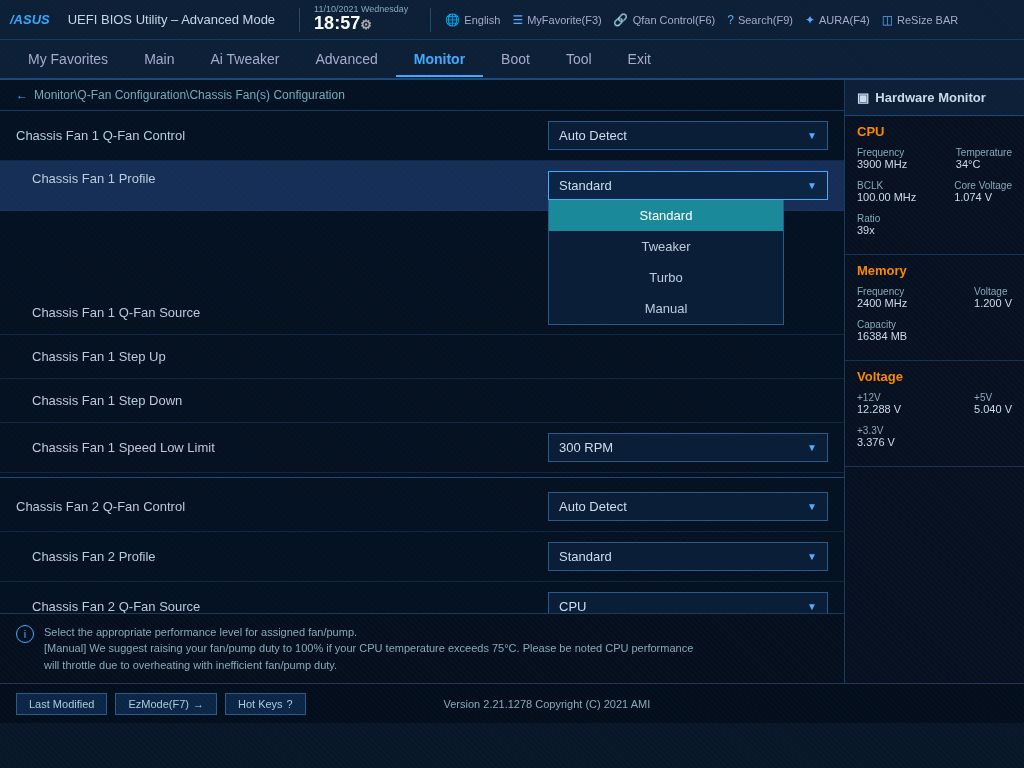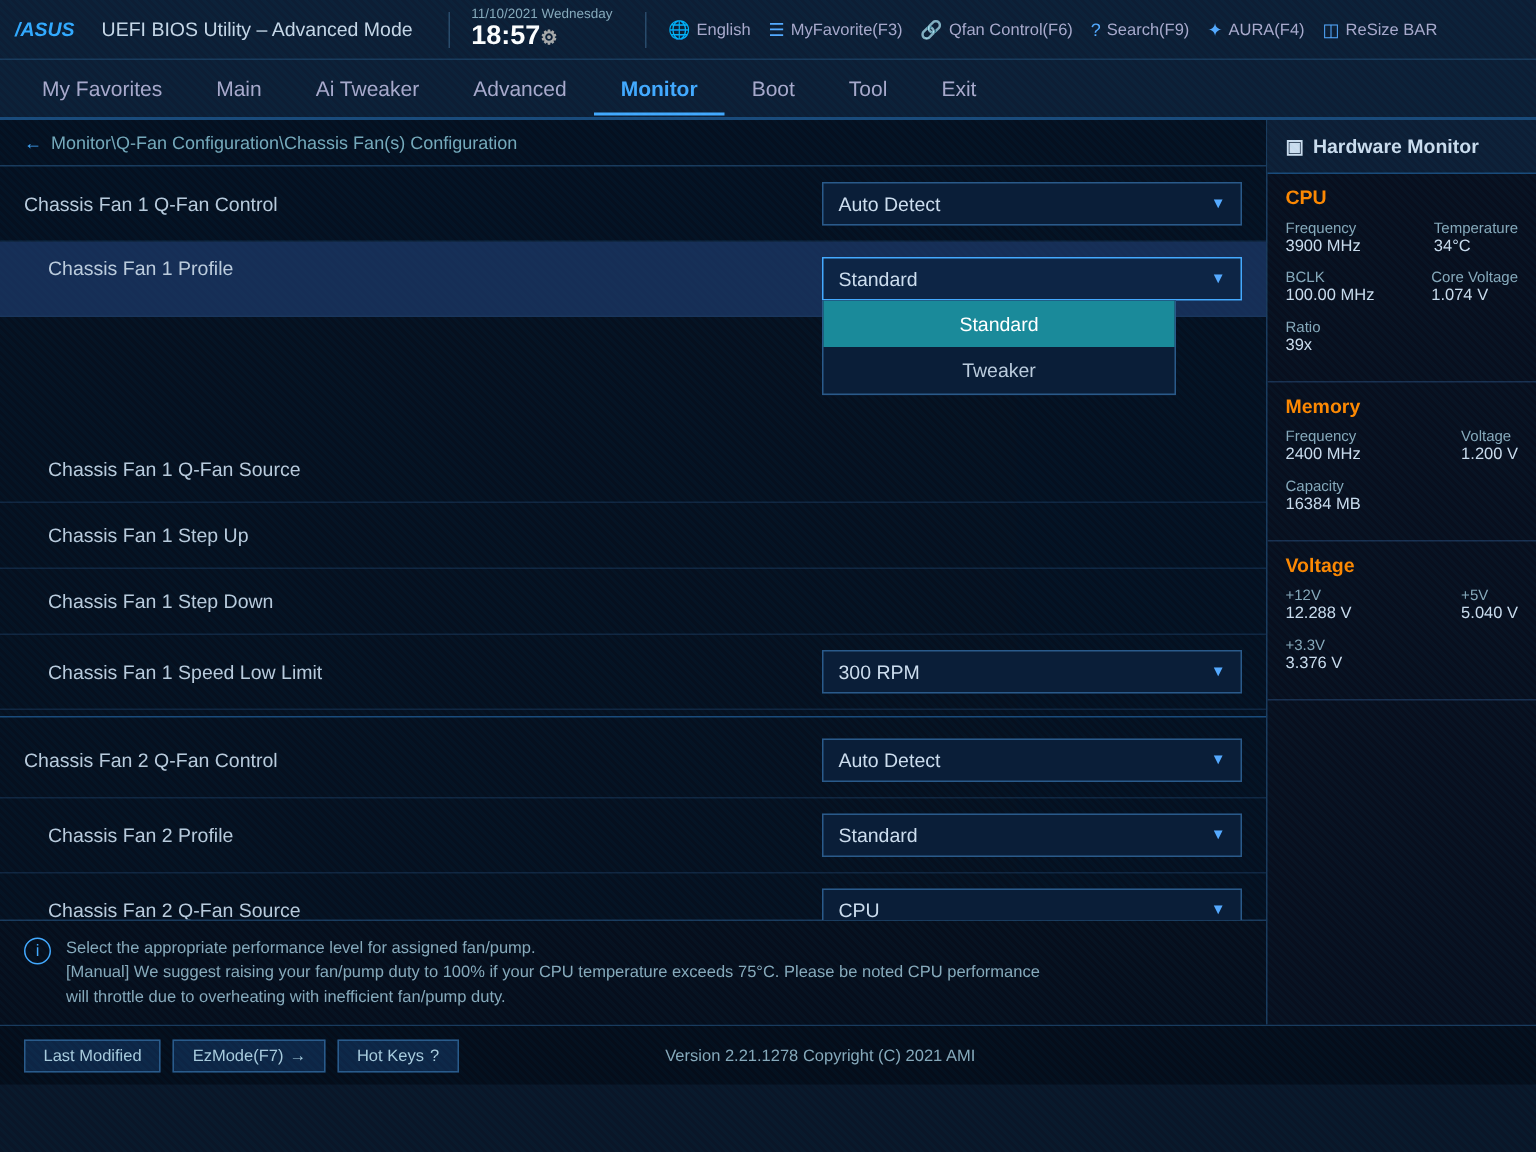--- a/index.html
+++ b/index.html
@@ -416,20 +416,22 @@
       <div class="setting-row highlighted" style="position:relative; align-items: flex-start; padding-top: 10px;">
         <span class="setting-label indented">Chassis Fan 1 Profile</span>
         <div class="dropdown-wrapper dropdown-open">
           <div class="dropdown-btn">
             <span>Standard</span>
             <span class="dropdown-arrow">▼</span>
           </div>
           <div class="dropdown-menu">
             <div class="dropdown-menu-item selected">Standard</div>
             <div class="dropdown-menu-item">Tweaker</div>
+            <div class="dropdown-menu-item">Turbo</div>
+            <div class="dropdown-menu-item">Manual</div>
           </div>
         </div>
       </div>
 
       <div class="setting-row" style="margin-top: 80px;">
         <span class="setting-label indented">Chassis Fan 1 Q-Fan Source</span>
       </div>
 
       <div class="setting-row">
         <span class="setting-label indented">Chassis Fan 1 Step Up</span>

